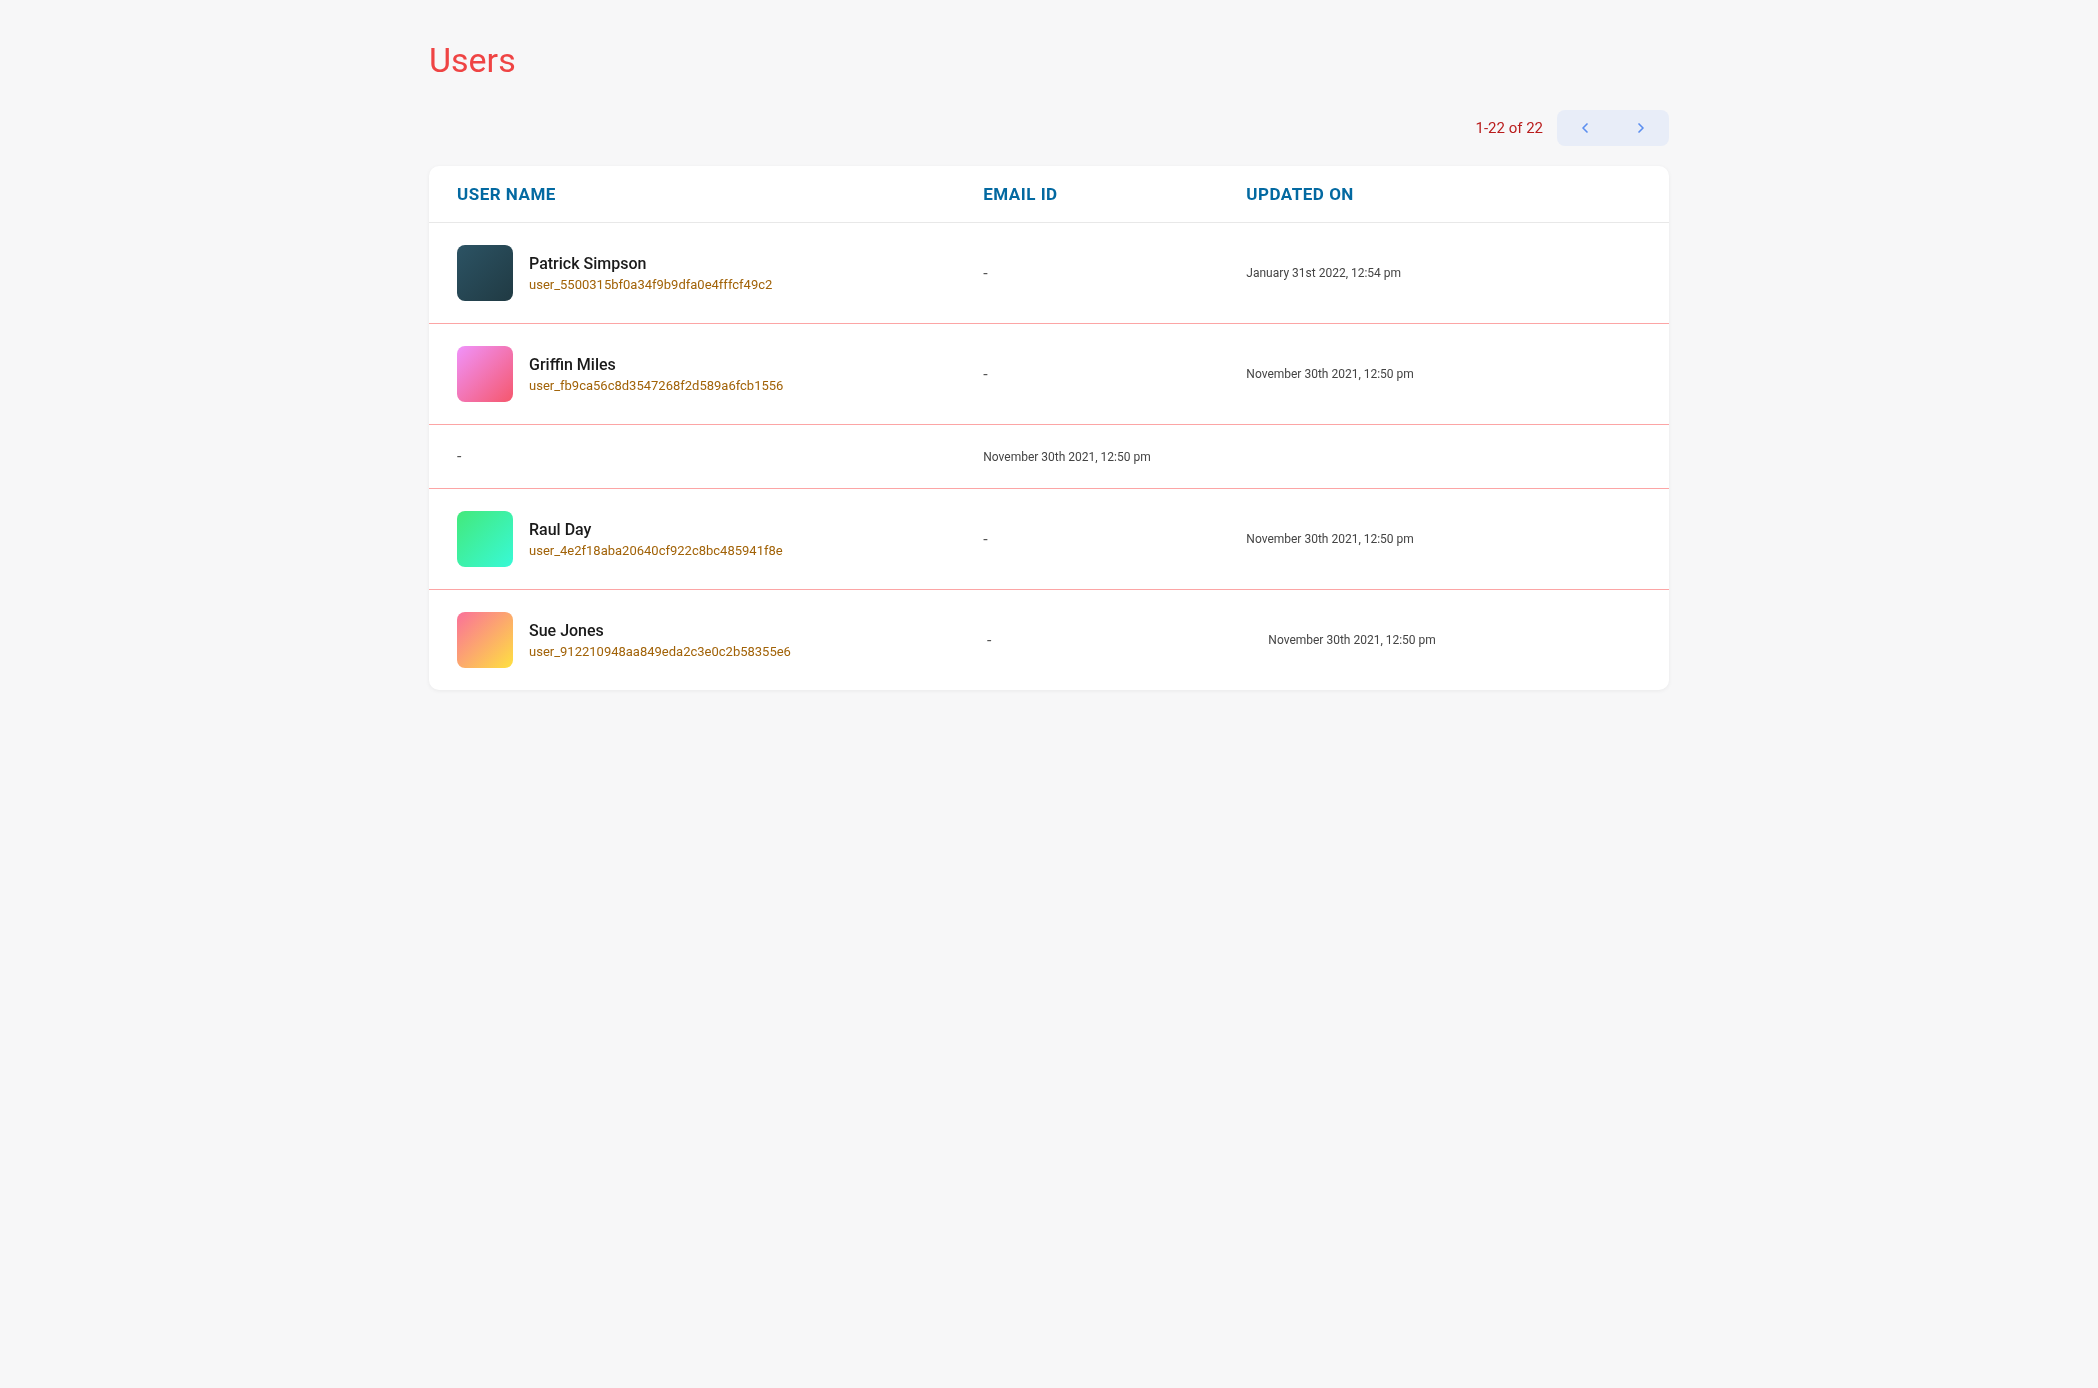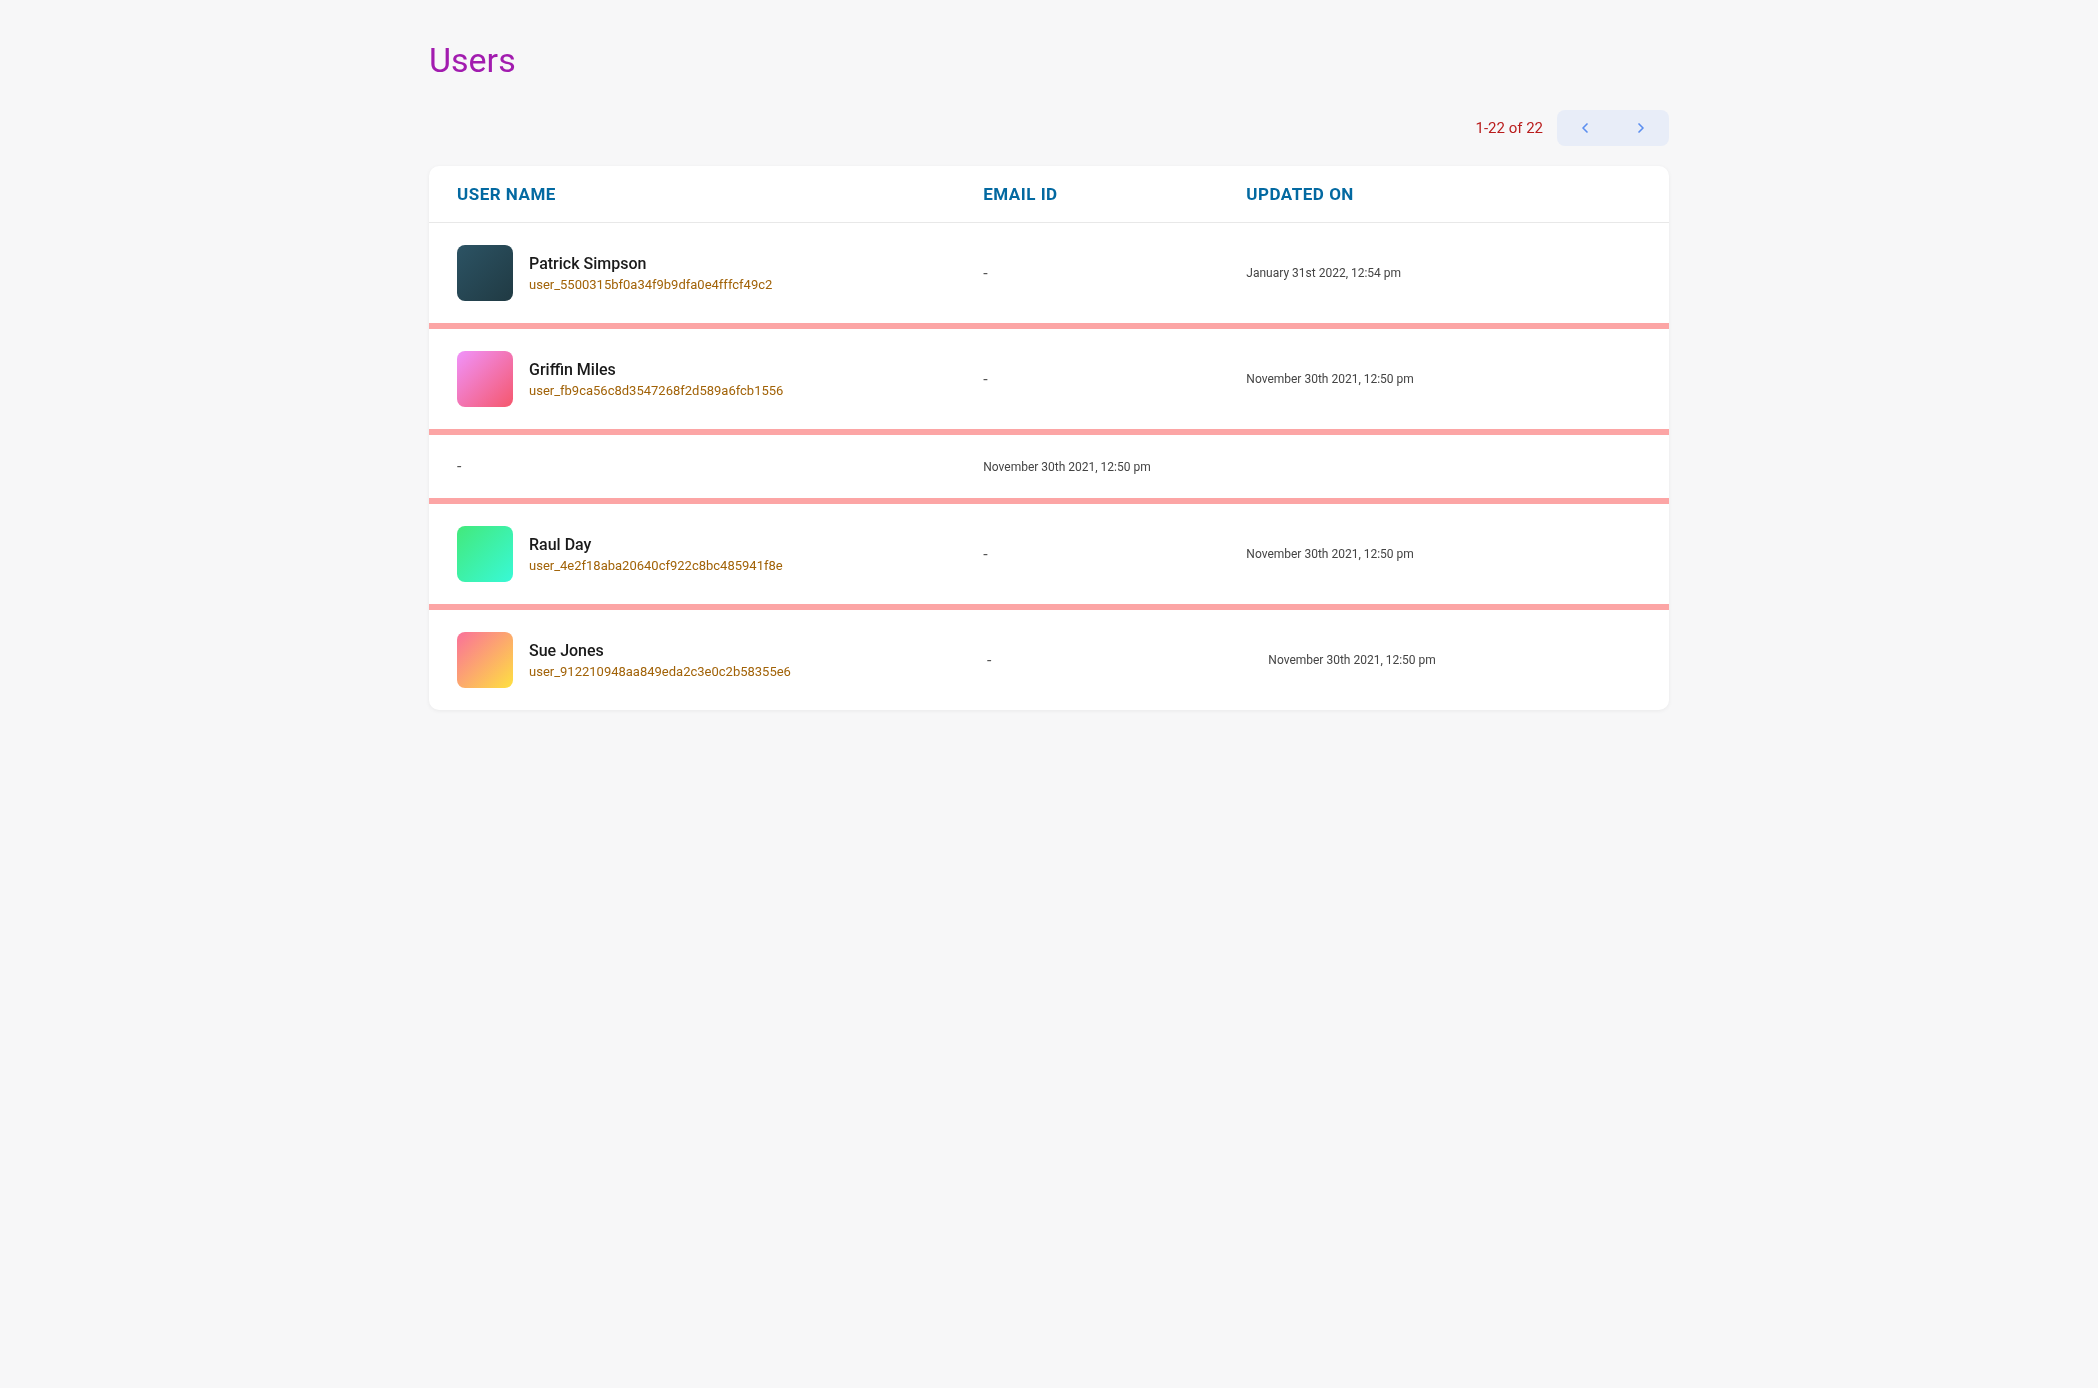--- a/index.html
+++ b/index.html
@@ -24,21 +24,21 @@
     .header {
       display: flex;
       align-items: center;
       justify-content: space-between;
       margin-bottom: 30px;
     }
 
     .page-title {
       font-size: 34px;
       font-weight: 400;
-      color: #a21caf;
+      color: #ef4444;
     }
 
     .header-actions {
       display: flex;
       align-items: center;
       gap: 14px;
     }
 
     .search-box {
       display: flex;
@@ -151,21 +151,21 @@
       font-weight: 700;
       color: #0369a1;
       text-transform: uppercase;
       letter-spacing: 0.5px;
     }
 
     .table-row {
       display: grid;
       grid-template-columns: 2fr 1fr 1.5fr;
       padding: 22px 28px;
-      border-bottom: 6px solid #fca5a5;
+      border-bottom: 1px solid #fca5a5;
       align-items: center;
       cursor: pointer;
     }
 
     .table-row:last-child {
       border-bottom: none;
       gap: 33px;
     }
 
     .user-cell {

